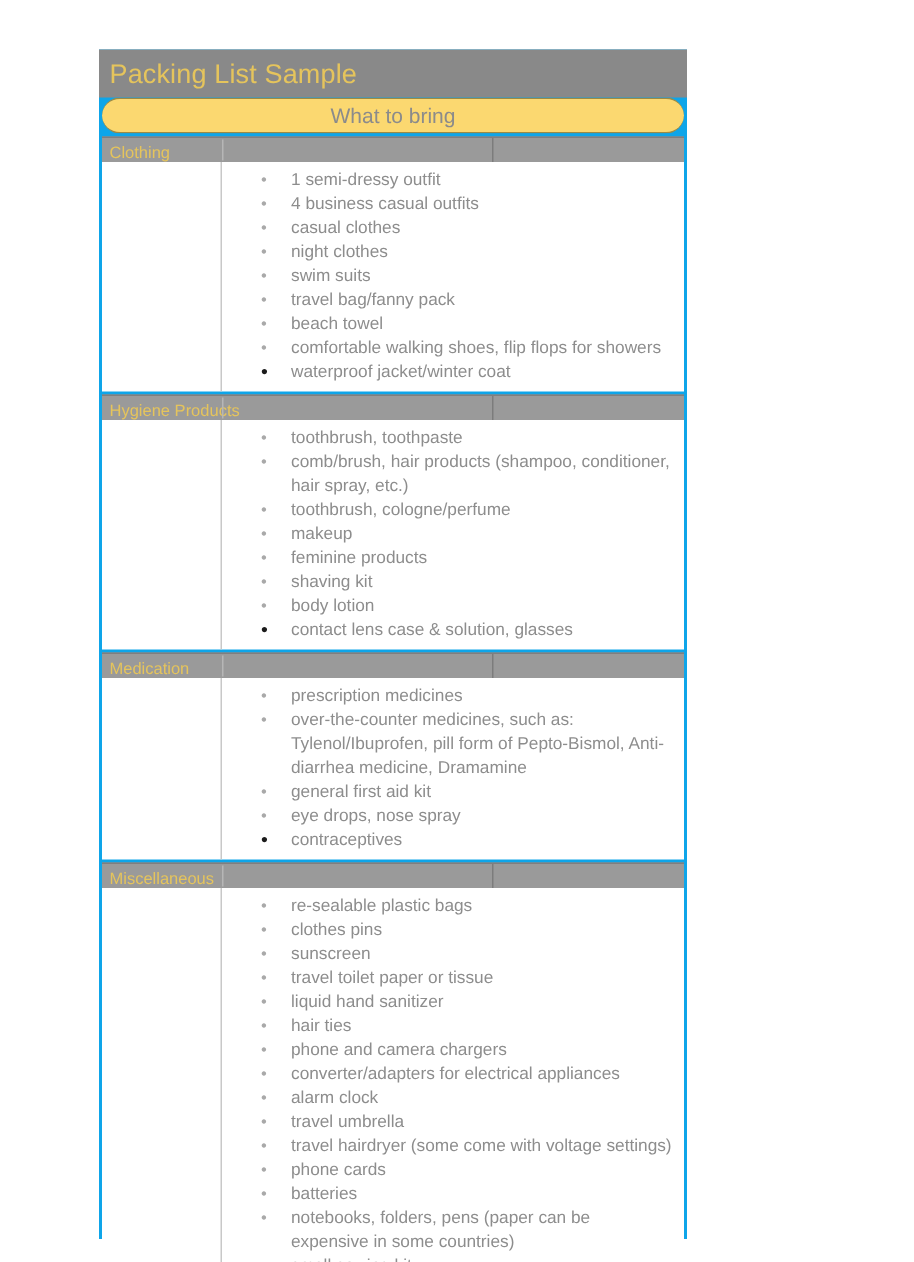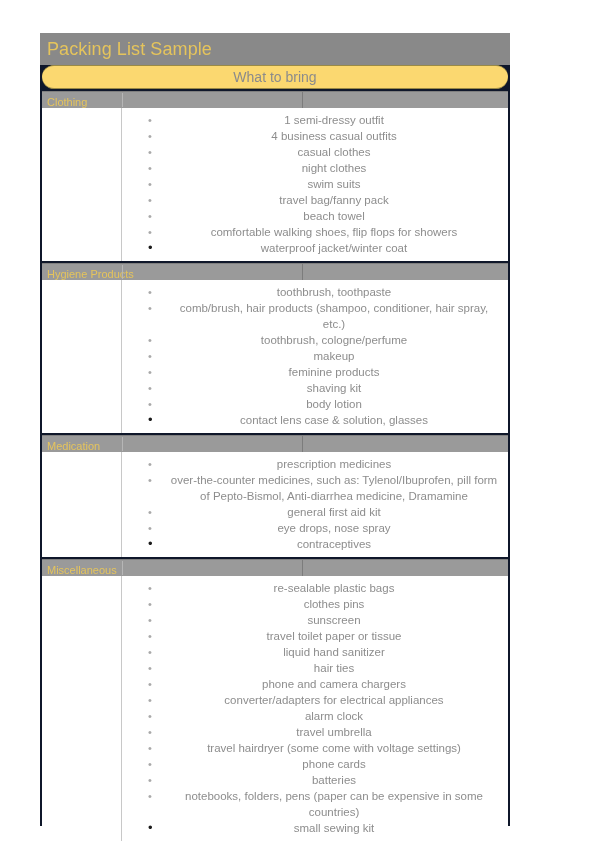--- a/index.html
+++ b/index.html
@@ -10,25 +10,25 @@
     width: 609px;
     height: 841px;
     background: #ffffff;
     font-family: "Liberation Sans", sans-serif;
     overflow: hidden;
   }
 
   
   #page-frame {
     position: absolute;
-    left: 40px;
+    left: 66px;
     top: 33px;
-    width: 470px;
+    width: 392px;
     height: 793px;
-    background: #0f172a;
+    background: #0ea5e9;
     box-sizing: border-box;
     padding: 0;
   }
 
   
   .title-bar {
     height: 32px;
     line-height: 32px;
     padding-left: 7px;
     box-sizing: border-box;
@@ -94,21 +94,20 @@
     background: #7c7c7c;
   }
 
   
   .section-body {
     background: #ffffff;
     margin: 0 2px;
     position: relative;
     display: flex;
     box-sizing: border-box;
-    text-align: center;
   }
   .left-col {
     width: 80px;
     flex: 0 0 80px;
     border-right: 1px solid #c8c8c8;
     box-sizing: border-box;
   }
   .items-col {
     flex: 1 1 auto;
     padding: 4px 8px 5px 0;

